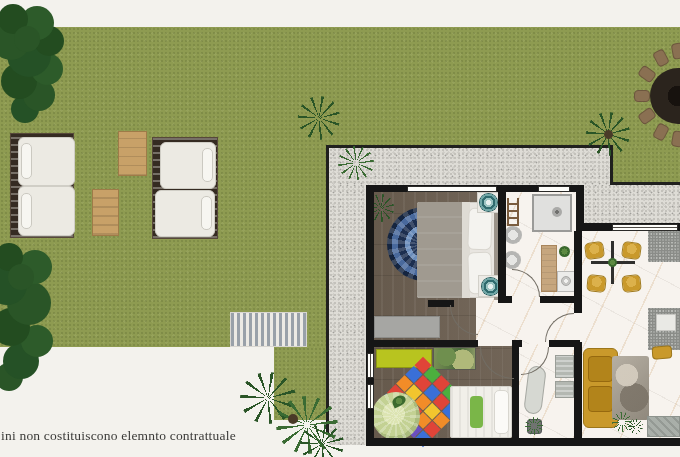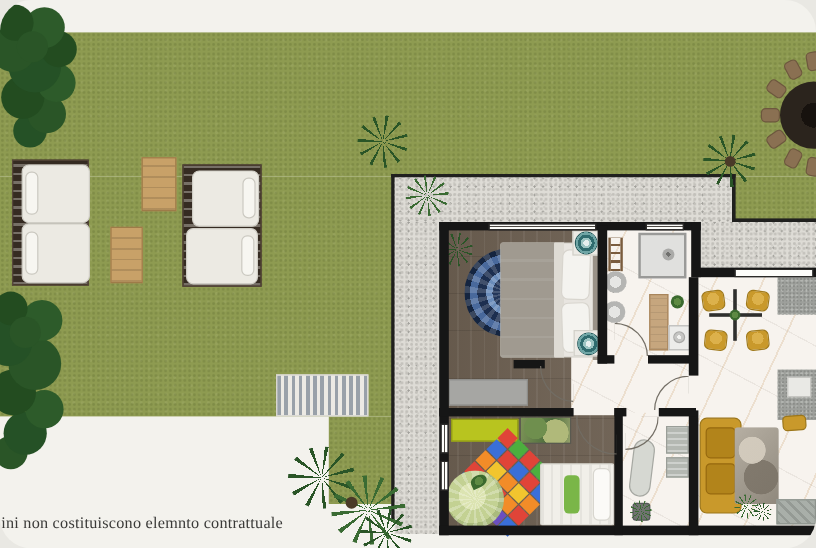--- a/index.html
+++ b/index.html
@@ -1,18 +1,18 @@
 <!DOCTYPE html>
 <html style="--page-bg: #f3f2ed; --lawn-green: #8e9b51; --gravel-gray: #dedcd6; --wall-black: #161616; --wood-floor: #6c5f51; --marble-floor: #f7f3ee; --tree-green: #2a5527; --mustard-accent: #c9992b; --teal-accent: #6fa5a5; --mandala-blue: #24375a; --lounger-cushion: #eceae3; --lounger-base: #352b22; --wood-table-tan: #c8a168; --kids-wardrobe-lime: #b8c41f;"><head>
 <meta charset="utf-8">
 <style>
   html,body{margin:0;padding:0;}
   body{font-family:"Liberation Sans",sans-serif;background:#e9e8e3;}
   #stage{position:relative;width:680px;height:457px;overflow:hidden;
-         background:var(--page-bg,#f3f2ed);border-radius:26px;}
+         background:var(--page-bg,#f3f2ed);}
   #stage *{position:absolute;box-sizing:border-box;}
 
   
   .lawn{background-color:var(--lawn-green,#8e9b51);
     background-image:
       radial-gradient(rgba(40,52,10,.14) 1px, transparent 1.3px),
       radial-gradient(rgba(250,252,220,.07) 1px, transparent 1.3px);
     background-size:4px 4px,7px 7px;background-position:0 0,2px 3px;}
   .gravel{background-color:var(--gravel-gray,#dedcd6);
     background-image:

